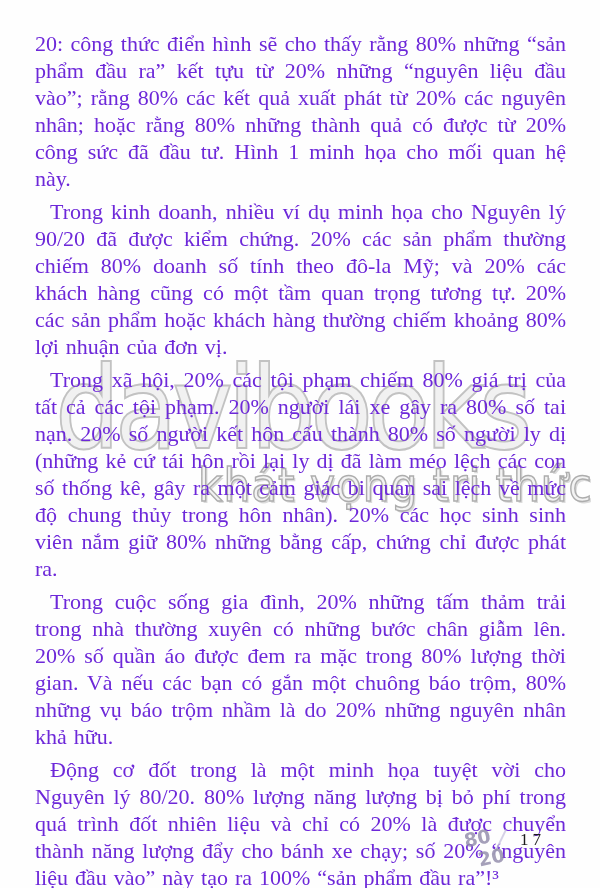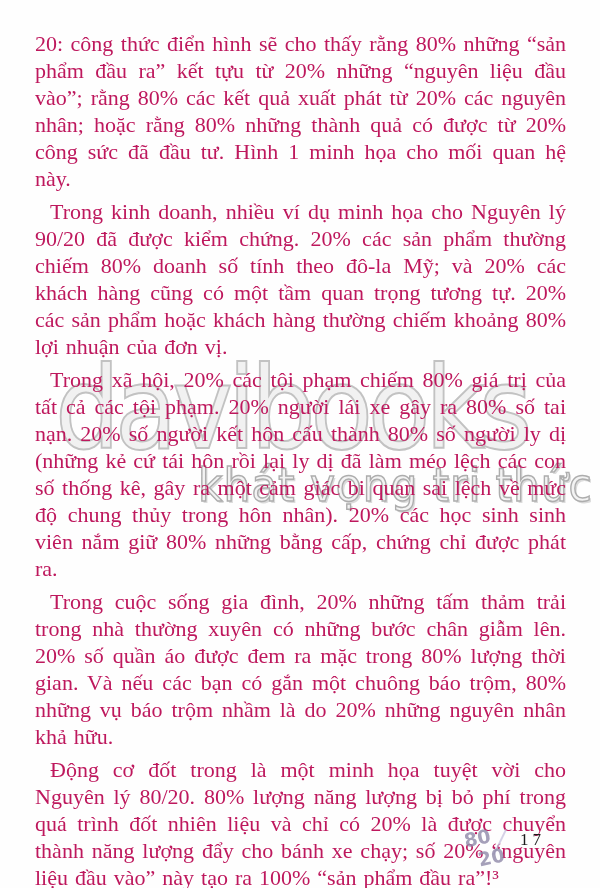--- a/index.html
+++ b/index.html
@@ -21,21 +21,21 @@
     position: absolute;
     left: 35px;
     top: 30px;
     width: 531px;
     z-index: 2;
   }
   .text-block p {
     margin: 0 0 6px 0;
     font-size: 22px;
     line-height: 27px;
-    color: #be185d;
+    color: #6d28d9;
     text-align: justify;
     text-indent: 15px;
     word-spacing: 1.5px;
   }
   .text-block p.first {
     text-indent: 0;
   }
 
   
   .watermark-brand {

